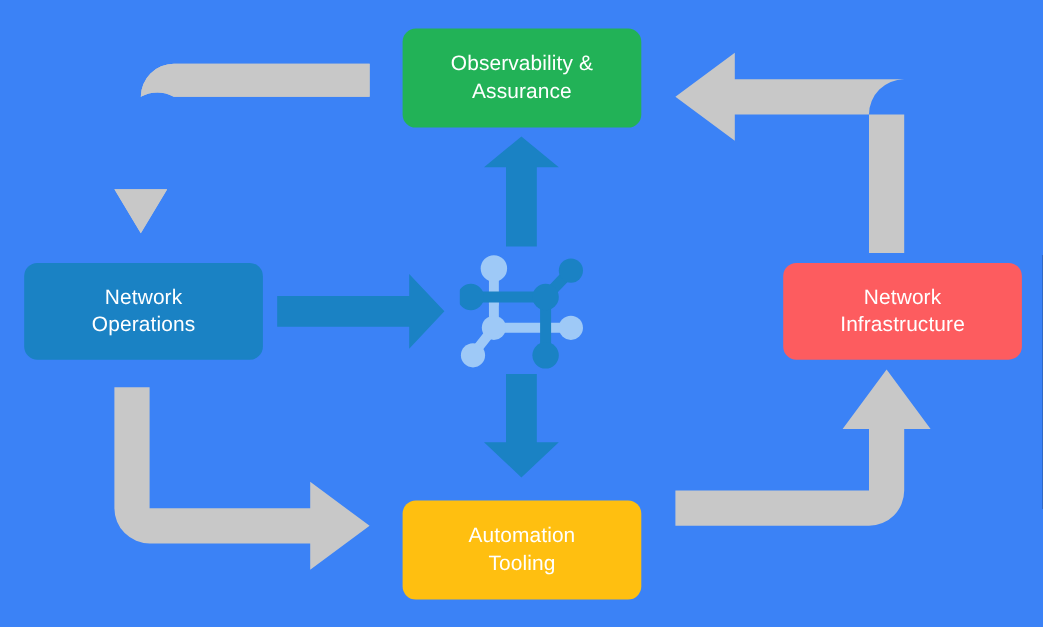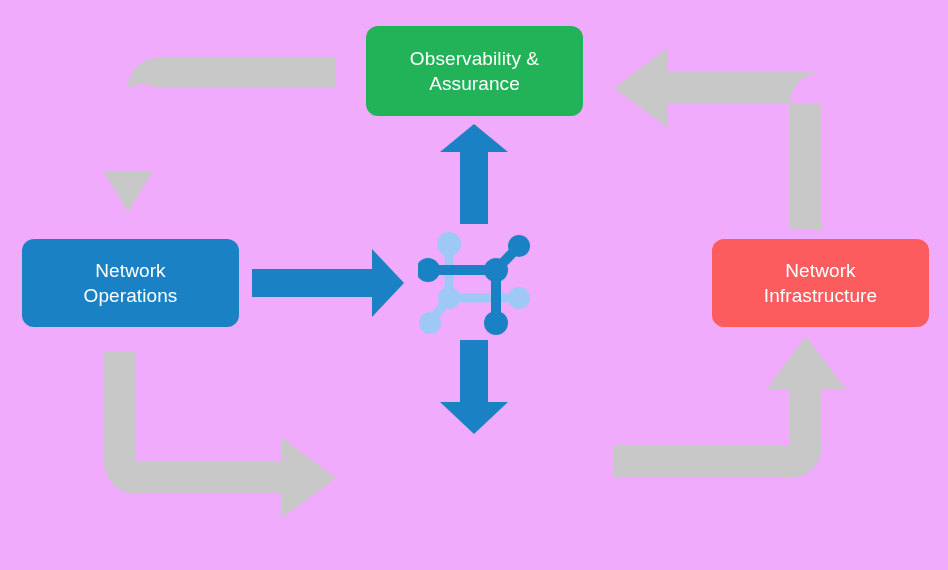--- a/index.html
+++ b/index.html
@@ -10,21 +10,21 @@
   body {
     width: 948px;
     height: 570px;
     overflow: hidden;
     font-family: "Liberation Sans", sans-serif;
   }
   #canvas {
     position: relative;
     width: 948px;
     height: 570px;
-    background: #f0abfc;
+    background: #3b82f6;
   }
   .node-box {
     position: absolute;
     border-radius: 12px;
     display: flex;
     align-items: center;
     justify-content: center;
     text-align: center;
     color: #ffffff;
     font-size: 19px;
@@ -149,14 +149,18 @@
   <div class="node-box" id="box-network-operations">
     <span class="node-label">Network
 Operations</span>
   </div>
 
   <div class="node-box" id="box-network-infrastructure">
     <span class="node-label">Network
 Infrastructure</span>
   </div>
 
+  <div class="node-box" id="box-automation-tooling">
+    <span class="node-label">Automation
+Tooling</span>
+  </div>
 
 </div>
 
 </body></html>

